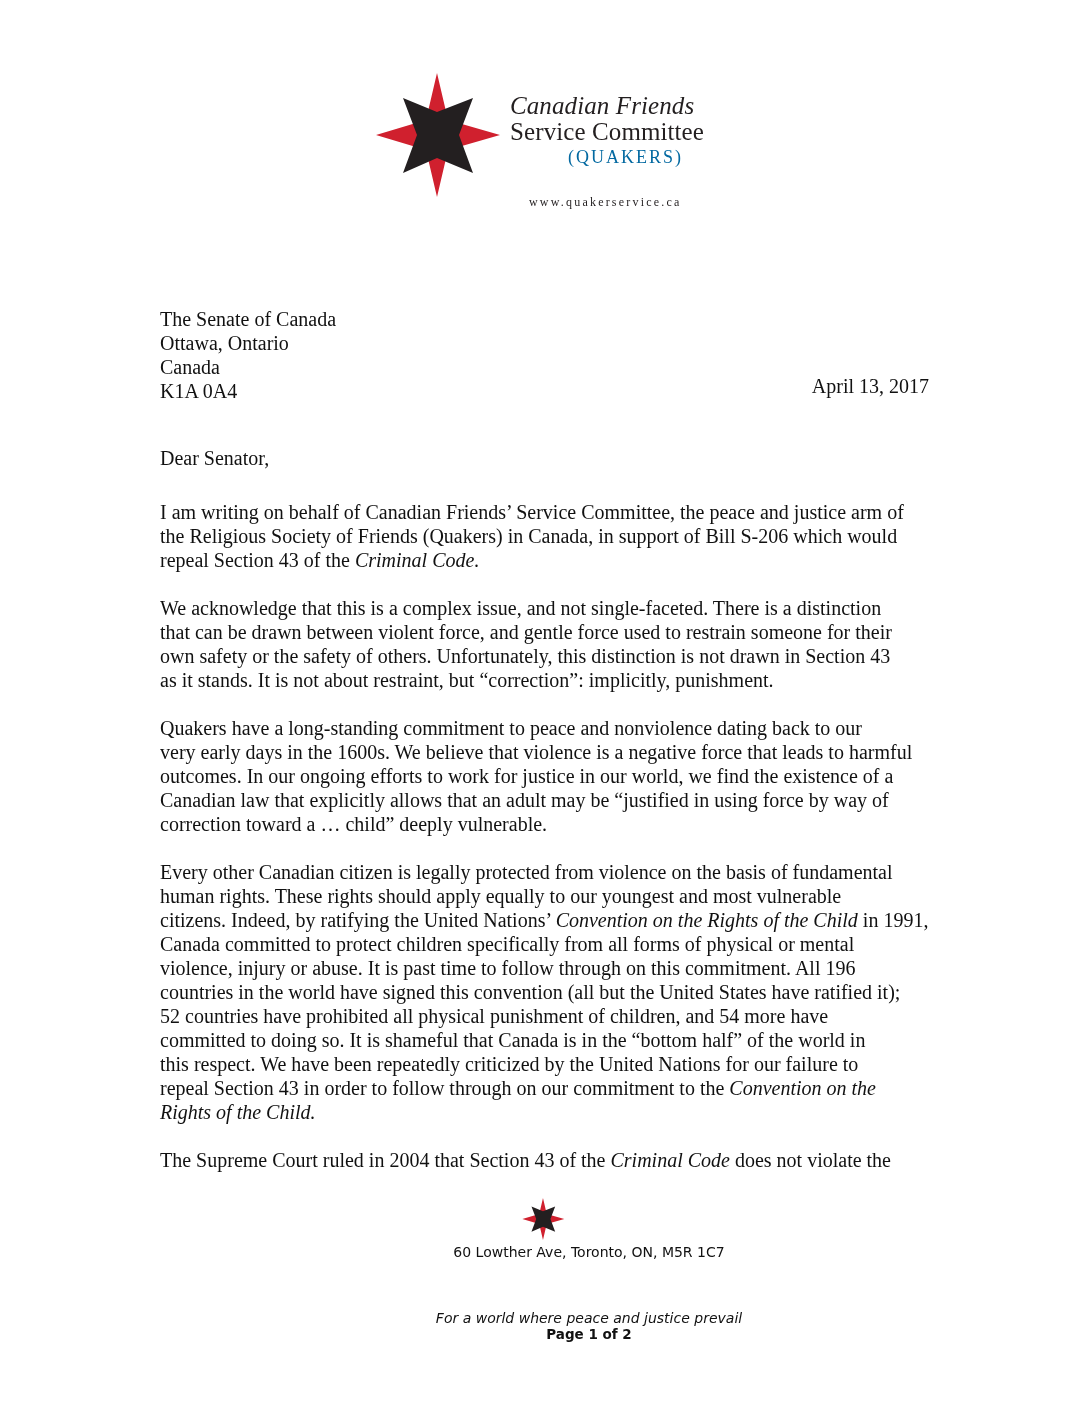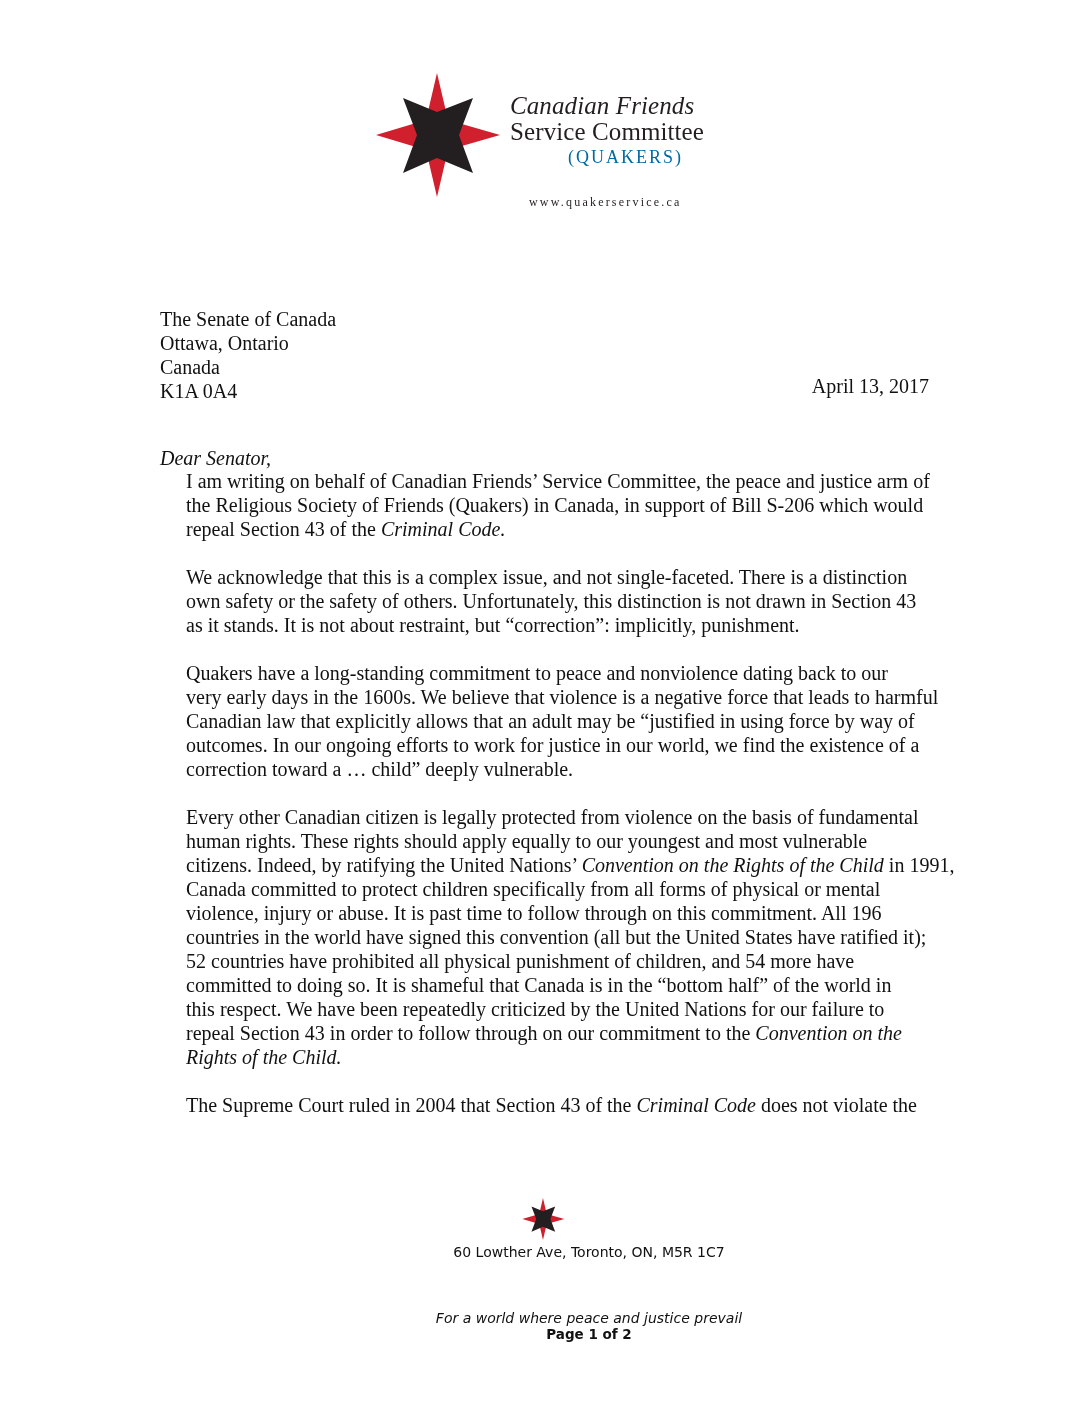--- a/index.html
+++ b/index.html
@@ -20,22 +20,22 @@
   }
   .logo .org4 {
     position: absolute; left: 154px; top: 101px; font-family: "Liberation Serif", serif;
     font-size: 12px; color: #231f20; letter-spacing: 2.2px; white-space: nowrap; margin-top: 24px;
   }
 
   .letter { font-family: "Liberation Serif", serif; font-size: 20px; line-height: 24px; color: #111; }
   .address { position: absolute; left: 160px; top: 283px; margin-top: 24px; }
   .address div { height: 24px; }
   .date { position: absolute; right: 159px; top: 374px; }
-  .salutation { position: absolute; left: 160px; top: 446px; font-style: italic; }
-  .body { position: absolute; left: 160px; top: 469px; width: 790px; margin-left: 26px; }
+  .salutation { position: absolute; left: 160px; top: 446px; }
+  .body { position: absolute; left: 160px; top: 500px; width: 790px; }
   .body p { margin: 0 0 24px 0; }
   .body p .ln { display: block; white-space: nowrap; }
   .body em { font-style: italic; }
 
   .footer { position: absolute; left: 0; width: 1088px; text-align: center; font-family: "DejaVu Sans", sans-serif; color: #111; padding-left: 45px; }
   .footer-star { position: absolute; left: 522px; top: 1197px; width: 44px; height: 44px; }
   .f1 { top: 1244px; font-size: 14px; }
   .f2 { top: 1267px; font-size: 14px; }
   .f3 { top: 1290px; font-size: 14px; font-style: italic; margin-top: 20px; }
   .f4 { top: 1326px; font-size: 13.5px; font-weight: bold; }
@@ -68,28 +68,29 @@
   <div class="letter salutation">Dear Senator,</div>
 
   <div class="letter body" id="letter-body">
       <p>
         <span class="ln"><span>I am writing on behalf of Canadian Friends’ Service Committee, the peace and justice arm of</span></span>
         <span class="ln"><span>the Religious Society of Friends (Quakers) in Canada, in support of Bill S-206 which would</span></span>
         <span class="ln"><span>repeal Section 43 of the </span><em>Criminal Code.</em></span>
       </p>
       <p>
         <span class="ln"><span>We acknowledge that this is a complex issue, and not single-faceted. There is a distinction</span></span>
+        <span class="ln"><span>that can be drawn between violent force, and gentle force used to restrain someone for their</span></span>
         <span class="ln"><span>own safety or the safety of others. Unfortunately, this distinction is not drawn in Section 43</span></span>
         <span class="ln"><span>as it stands. It is not about restraint, but “correction”: implicitly, punishment.</span></span>
       </p>
       <p>
         <span class="ln"><span>Quakers have a long-standing commitment to peace and nonviolence dating back to our</span></span>
         <span class="ln"><span>very early days in the 1600s. We believe that violence is a negative force that leads to harmful</span></span>
+        <span class="ln"><span>outcomes. In our ongoing efforts to work for justice in our world, we find the existence of a</span></span>
         <span class="ln"><span>Canadian law that explicitly allows that an adult may be “justified in using force by way of</span></span>
-        <span class="ln"><span>outcomes. In our ongoing efforts to work for justice in our world, we find the existence of a</span></span>
         <span class="ln"><span>correction toward a … child” deeply vulnerable.</span></span>
       </p>
       <p>
         <span class="ln"><span>Every other Canadian citizen is legally protected from violence on the basis of fundamental</span></span>
         <span class="ln"><span>human rights. These rights should apply equally to our youngest and most vulnerable</span></span>
         <span class="ln"><span>citizens. Indeed, by ratifying the United Nations’ </span><em>Convention on the Rights of the Child</em><span> in 1991,</span></span>
         <span class="ln"><span>Canada committed to protect children specifically from all forms of physical or mental</span></span>
         <span class="ln"><span>violence, injury or abuse. It is past time to follow through on this commitment. All 196</span></span>
         <span class="ln"><span>countries in the world have signed this convention (all but the United States have ratified it);</span></span>
         <span class="ln"><span>52 countries have prohibited all physical punishment of children, and 54 more have</span></span>

